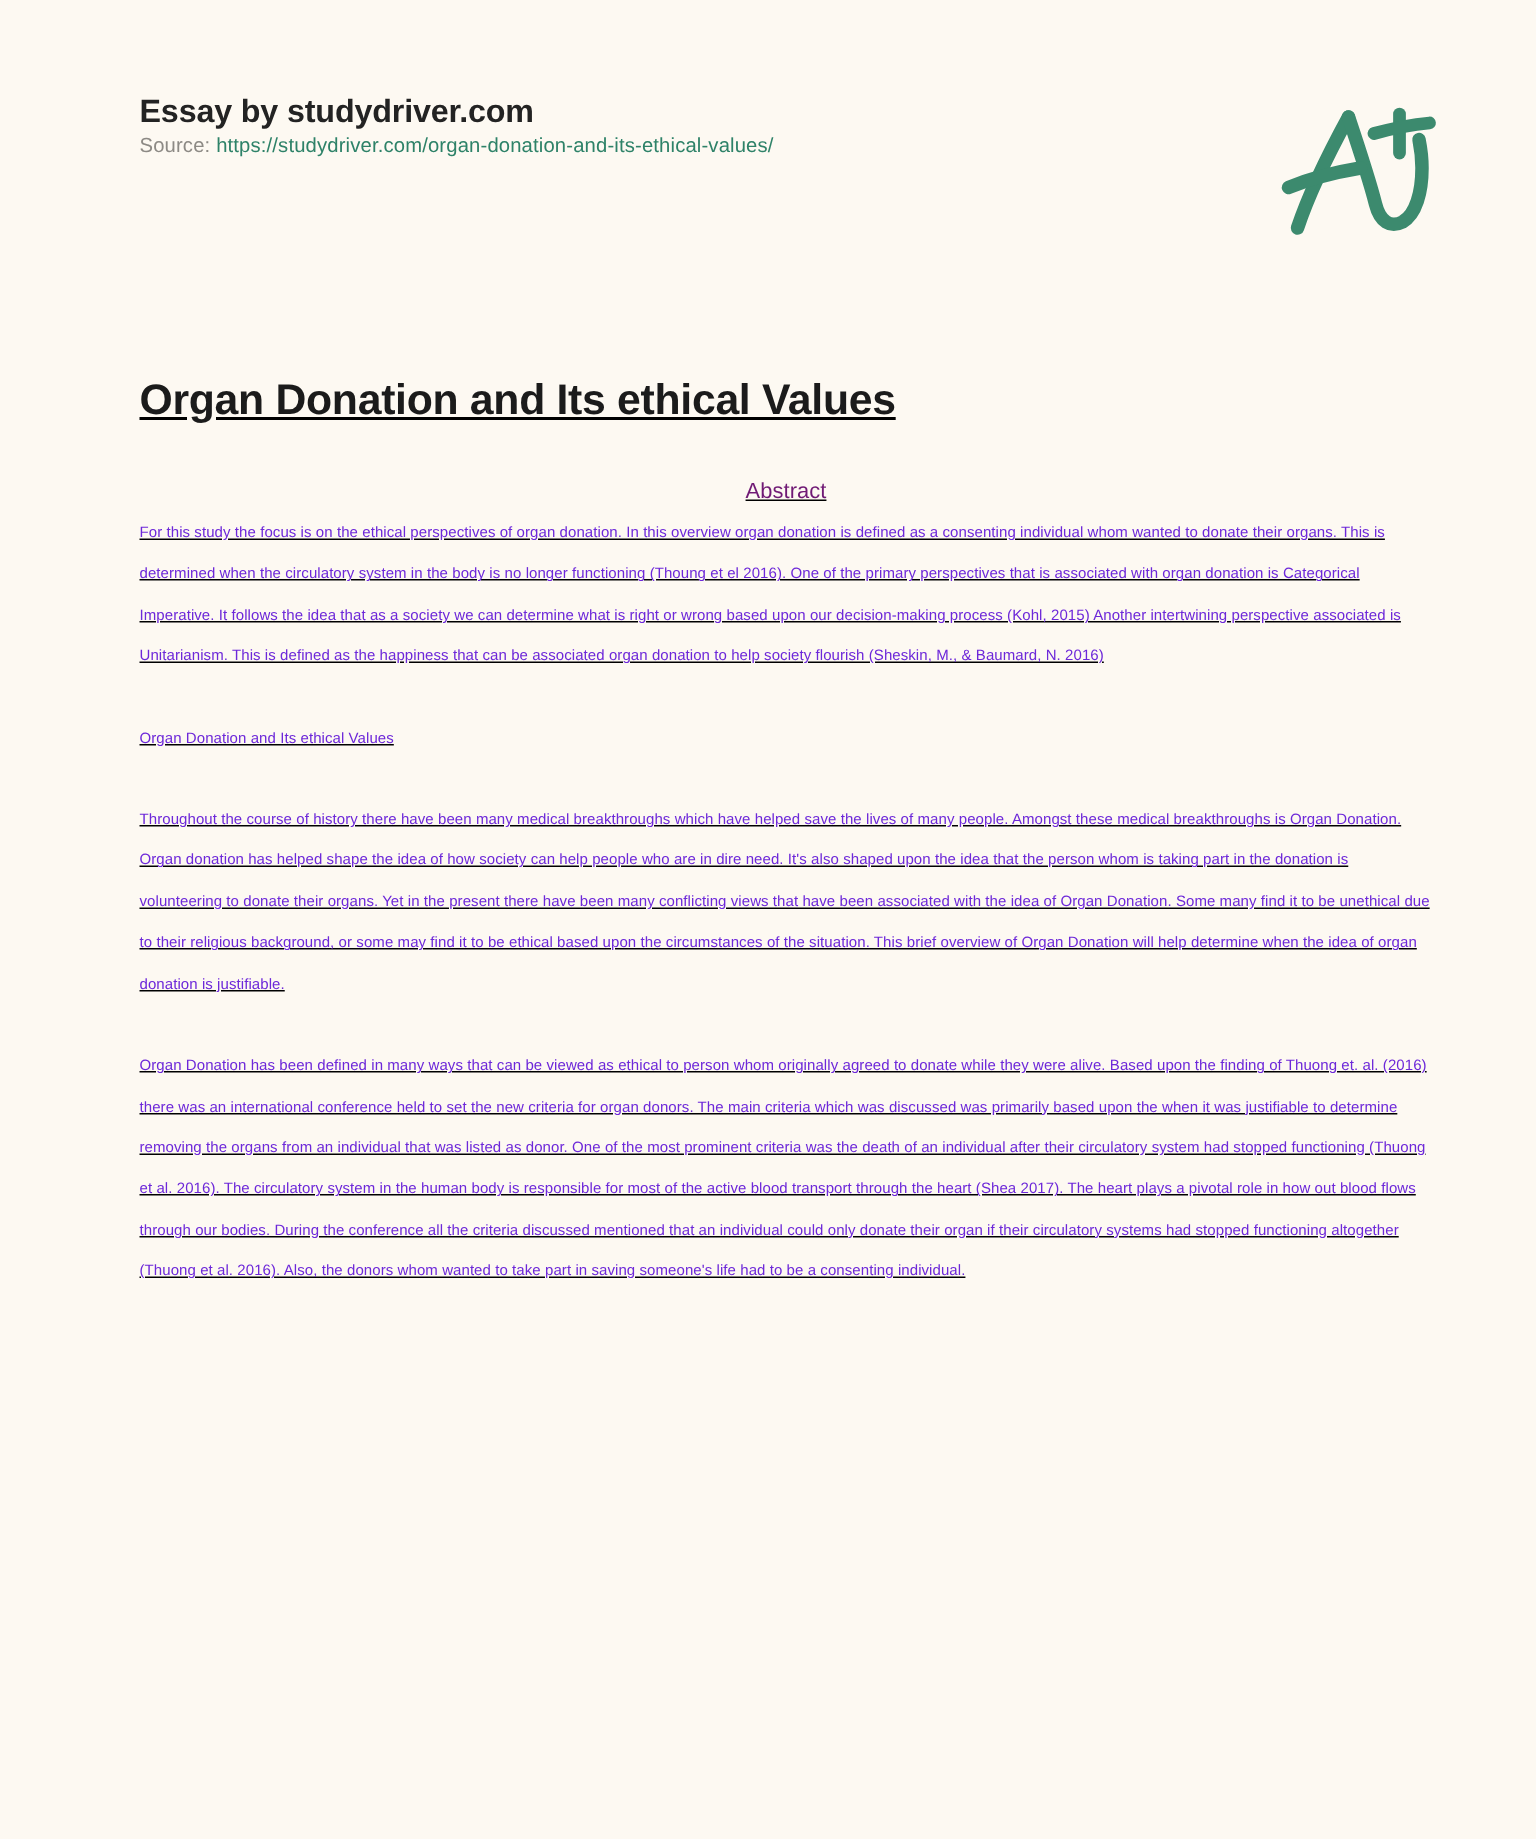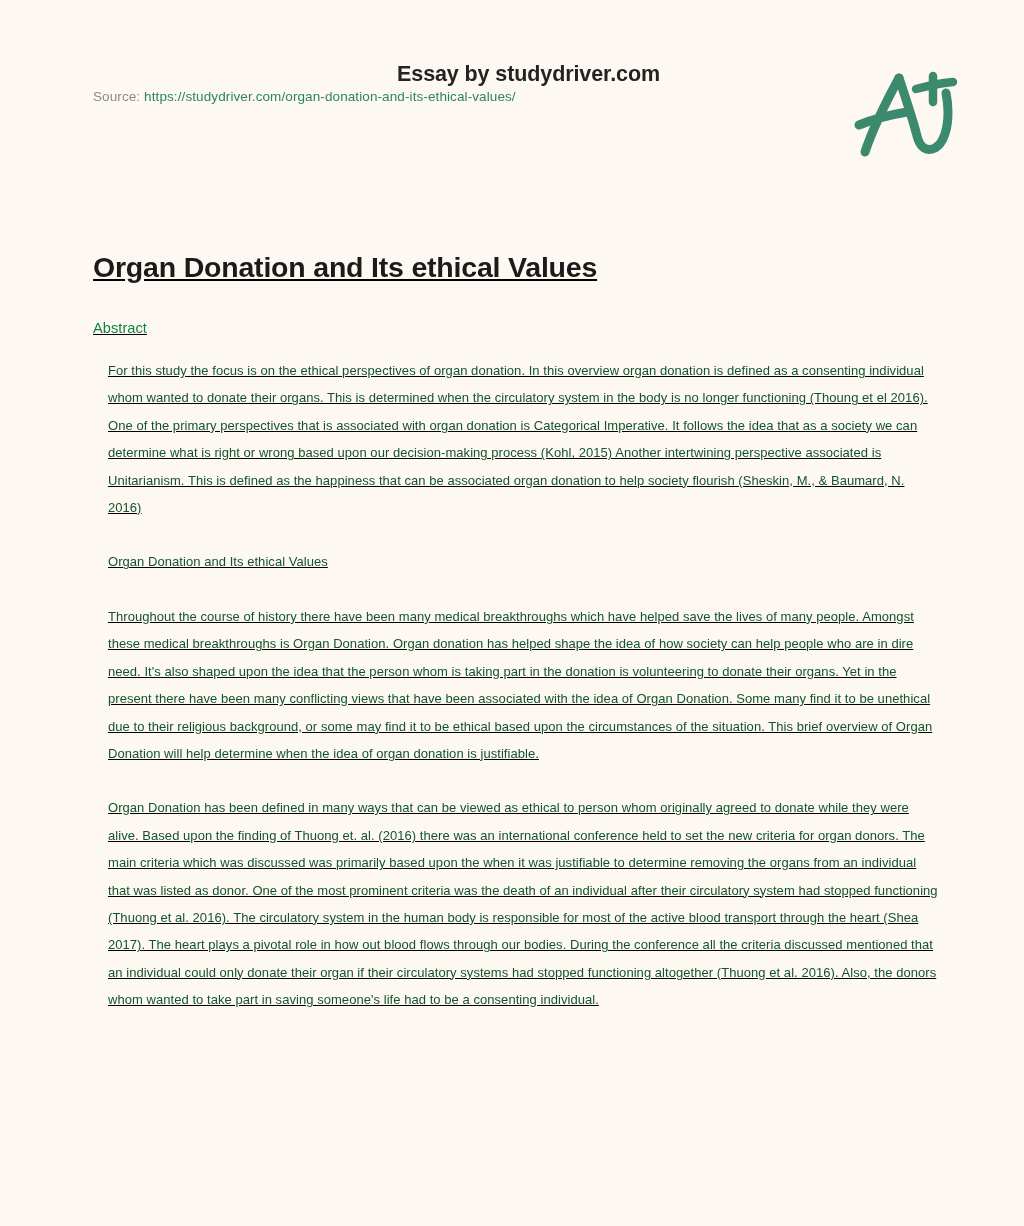--- a/index.html
+++ b/index.html
@@ -29,21 +29,20 @@
     height: 178px;
     box-sizing: border-box;
   }
 
   .brand-line {
     font-size: 21.5px;
     font-weight: bold;
     color: #232323;
     letter-spacing: -0.1px;
     line-height: 1.2;
-    text-align: center;
   }
 
   .source-line {
     font-size: 13.5px;
     line-height: 1.3;
     color: #8d8a85;
     letter-spacing: 0.1px;
   }
 
   .source-label {
@@ -73,39 +72,40 @@
   .doc-title {
     font-size: 28.5px;
     font-weight: bold;
     color: #1b1b1b;
     letter-spacing: -0.2px;
     line-height: 1.25;
     margin: 72px 0 0 0;
   }
 
   .body-block {
-    font-size: 13px;
+    font-size: 10px;
     line-height: 27.4px;
-    color: #14532d;
+    color: #6d28d9;
     letter-spacing: 0.05px;
-    margin: 15px;
+    margin: 0;
     max-width: 866px;
   }
 
   .body-block + .body-block {
     margin-top: 27px;
   }
 
   .sub-heading {
     font-size: 14.6px;
     line-height: 27.4px;
-    color: #15803d;
+    color: #701a75;
     letter-spacing: 0.05px;
     margin: 0;
     font-weight: normal;
+    text-align: center;
   }
 
   .first-block {
     margin-top: 29px;
   }
 </style>
 </head>
 <body>
 
 <div class="page">

